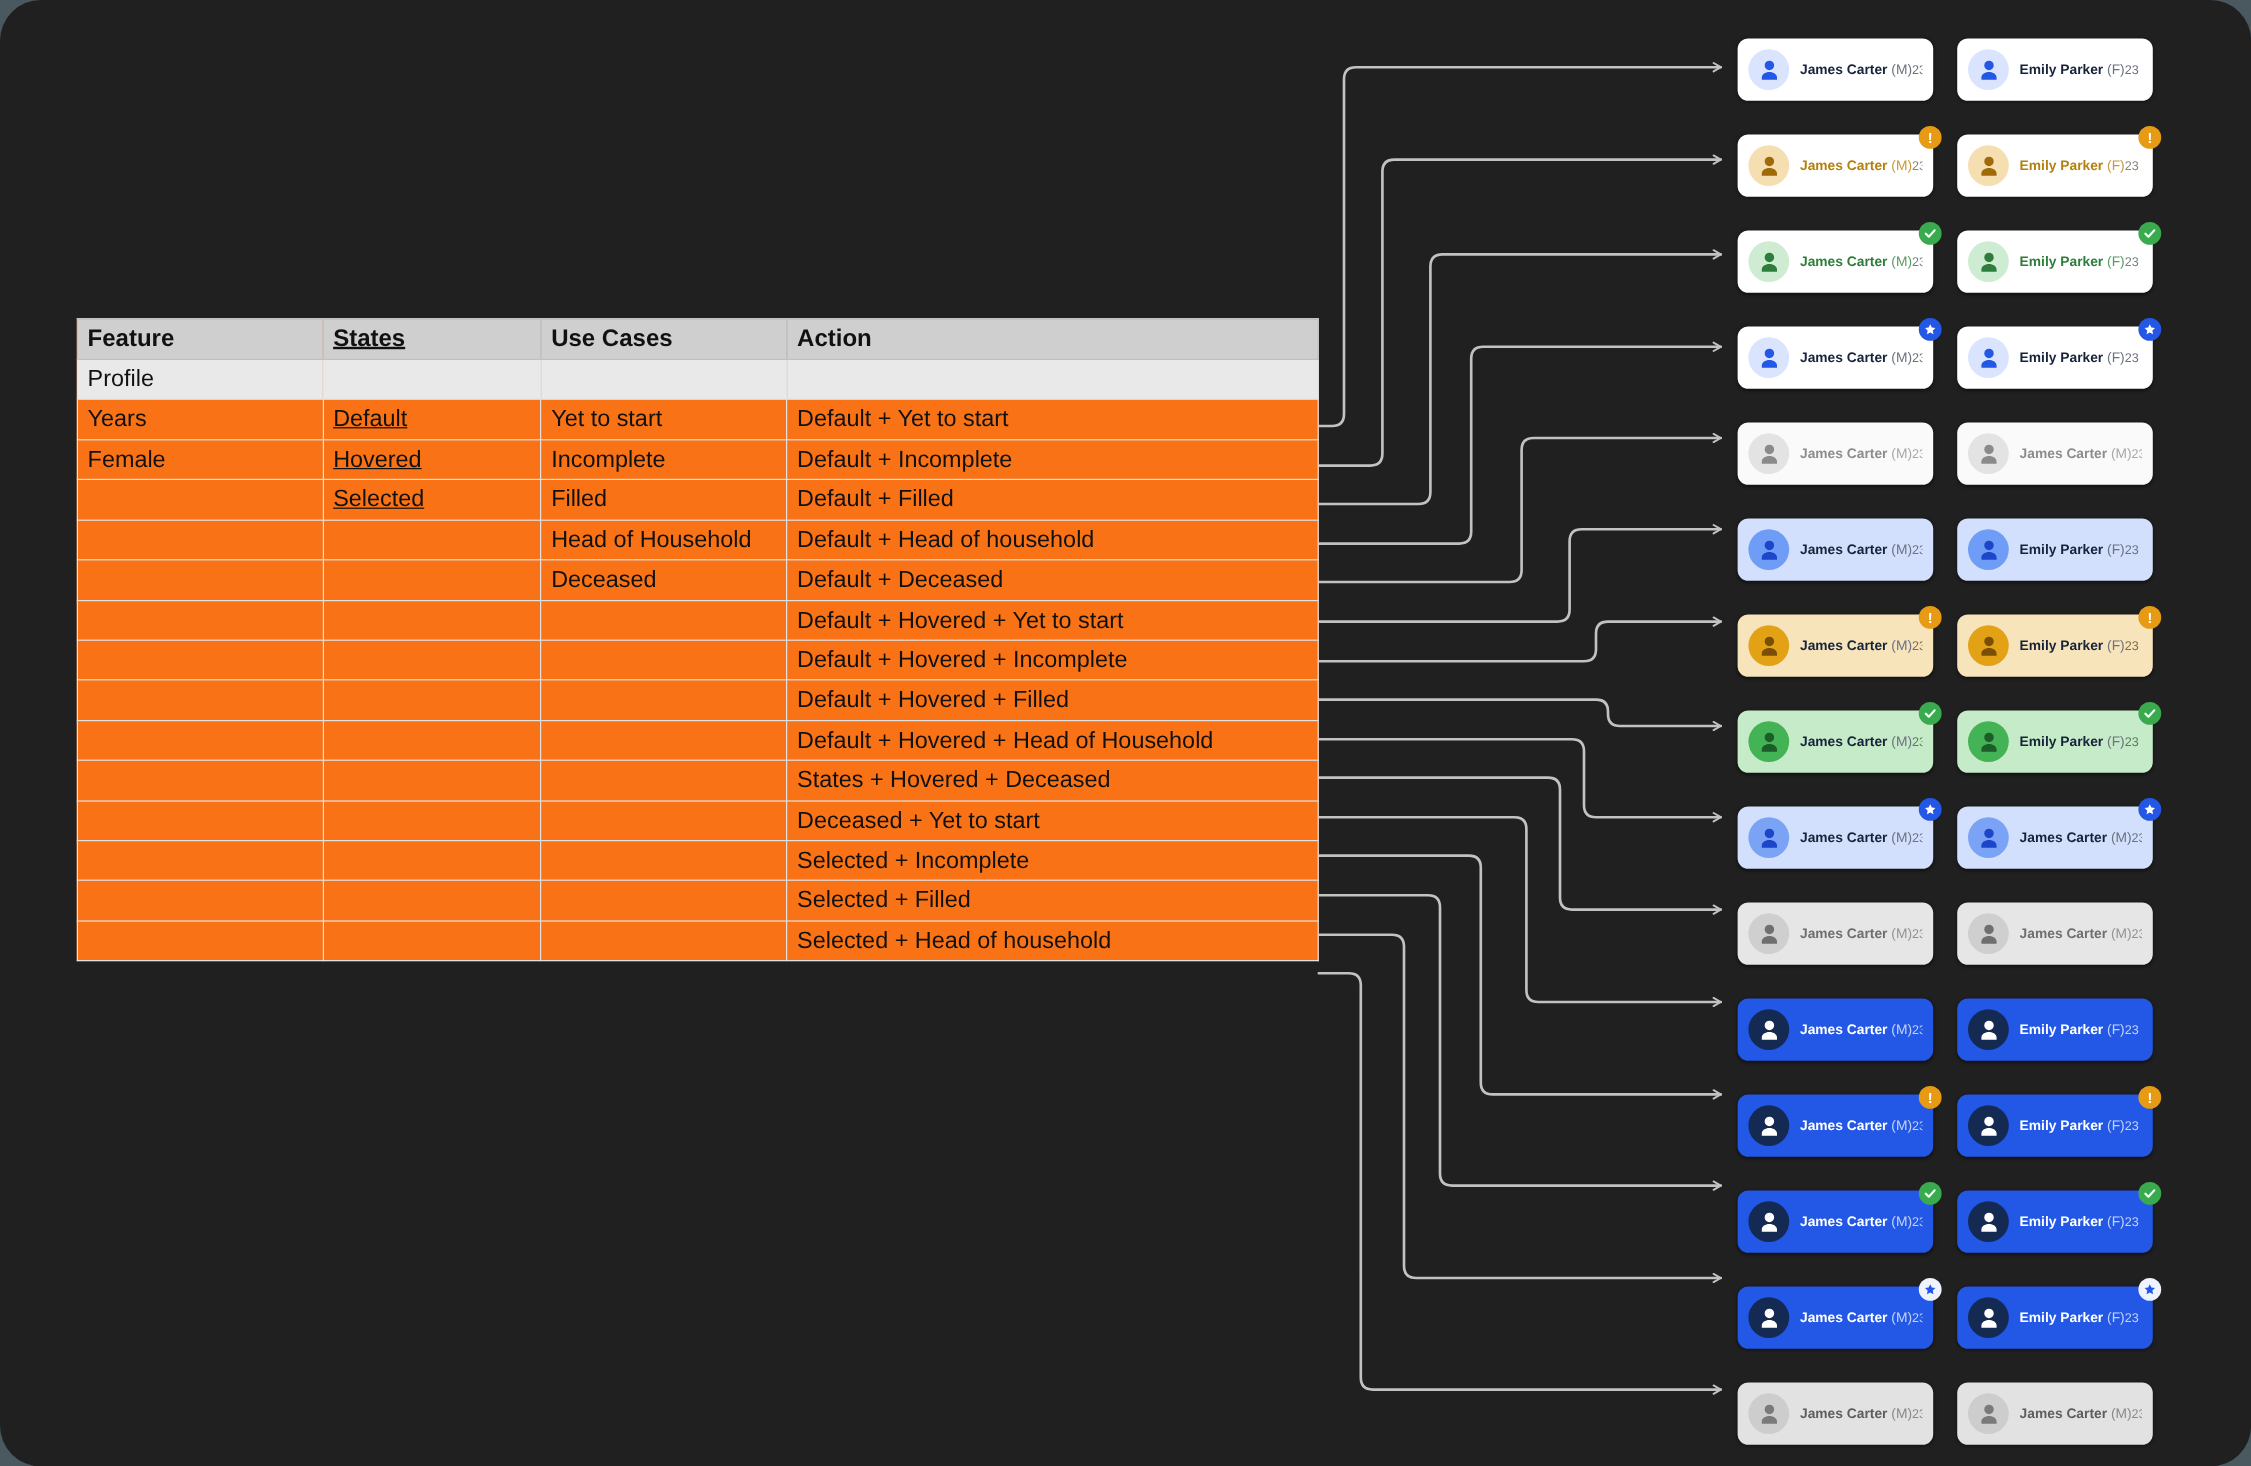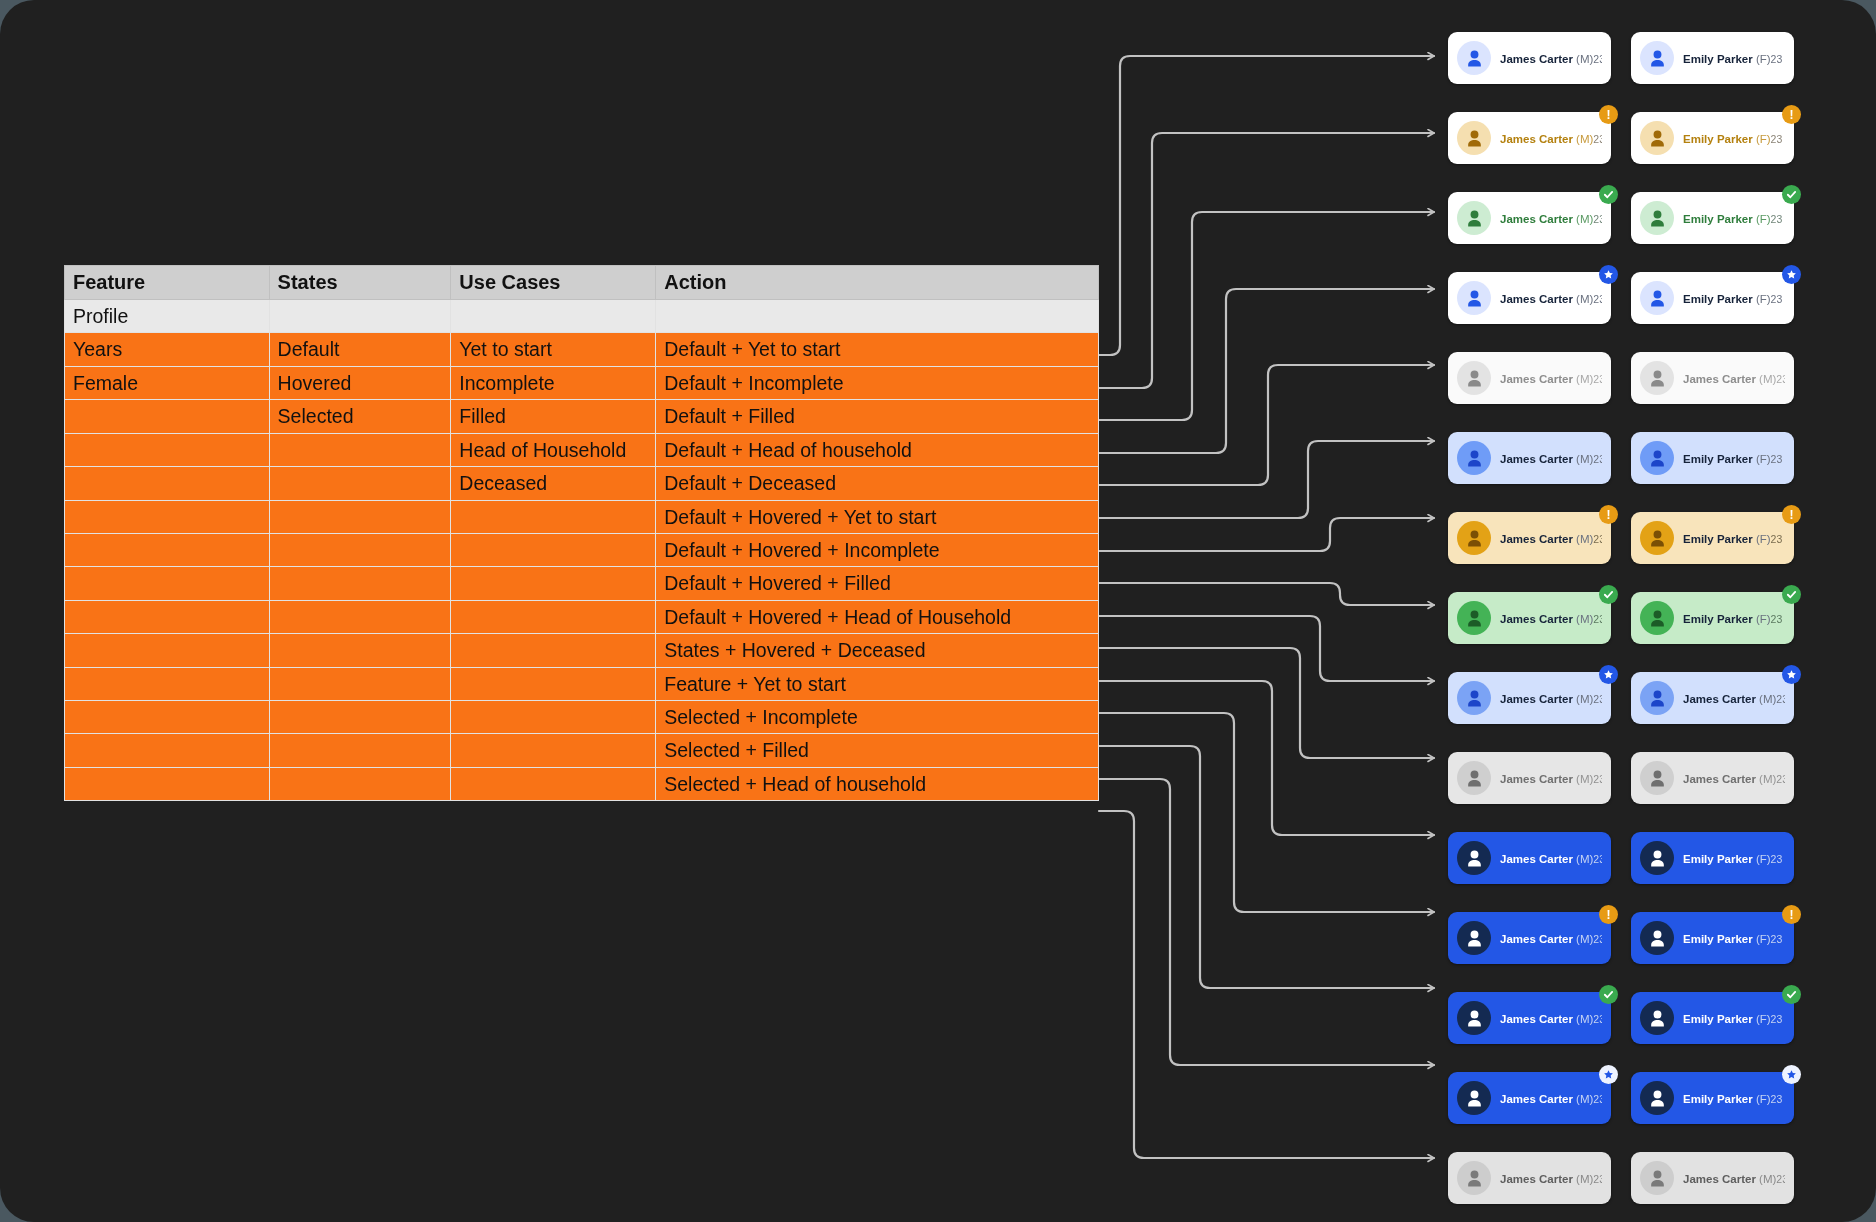--- a/index.html
+++ b/index.html
@@ -41,21 +41,21 @@
   #spec-table thead th {
     background: #cfcfcf;
     font-weight: bold;
     border-color: #c0c0c0;
     font-size: 20px;
   }
   #spec-table tr.section-row td {
     background: #e9e9e9;
   }
   .col-feature { width: 205px; }
-  .col-states  { width: 182px; }
+  .col-states  { width: 182px; text-decoration: underline; }
   .col-uses    { width: 205px; }
   .col-action  { width: 443px; }
 
   
   #wires {
     position: absolute;
     left: 0; top: 0;
     width: 1876px; height: 1222px;
     pointer-events: none;
   }
@@ -291,21 +291,21 @@
         <tr>
           <td class="col-feature"></td>
           <td class="col-states"></td>
           <td class="col-uses"></td>
           <td class="col-action">States + Hovered + Deceased</td>
         </tr>
         <tr>
           <td class="col-feature"></td>
           <td class="col-states"></td>
           <td class="col-uses"></td>
-          <td class="col-action">Feature + Yet to start</td>
+          <td class="col-action">Deceased + Yet to start</td>
         </tr>
         <tr>
           <td class="col-feature"></td>
           <td class="col-states"></td>
           <td class="col-uses"></td>
           <td class="col-action">Selected + Incomplete</td>
         </tr>
         <tr>
           <td class="col-feature"></td>
           <td class="col-states"></td>

